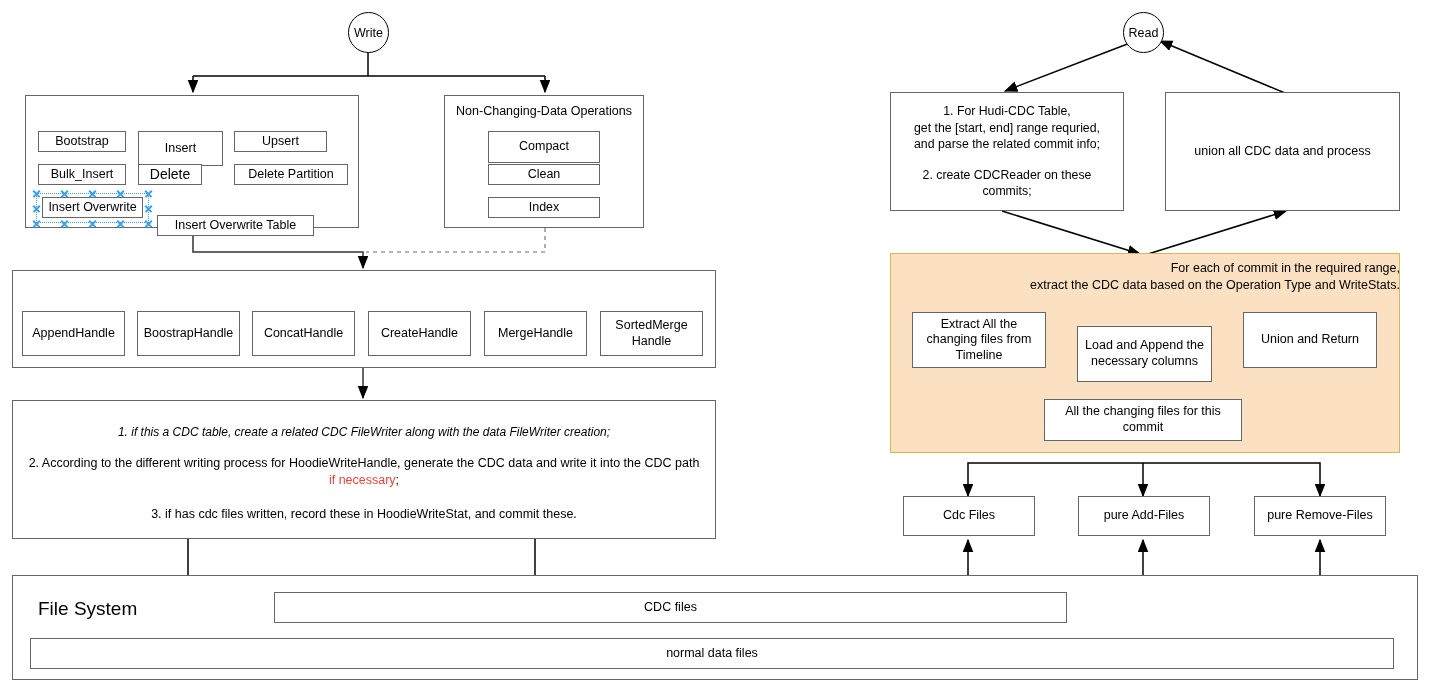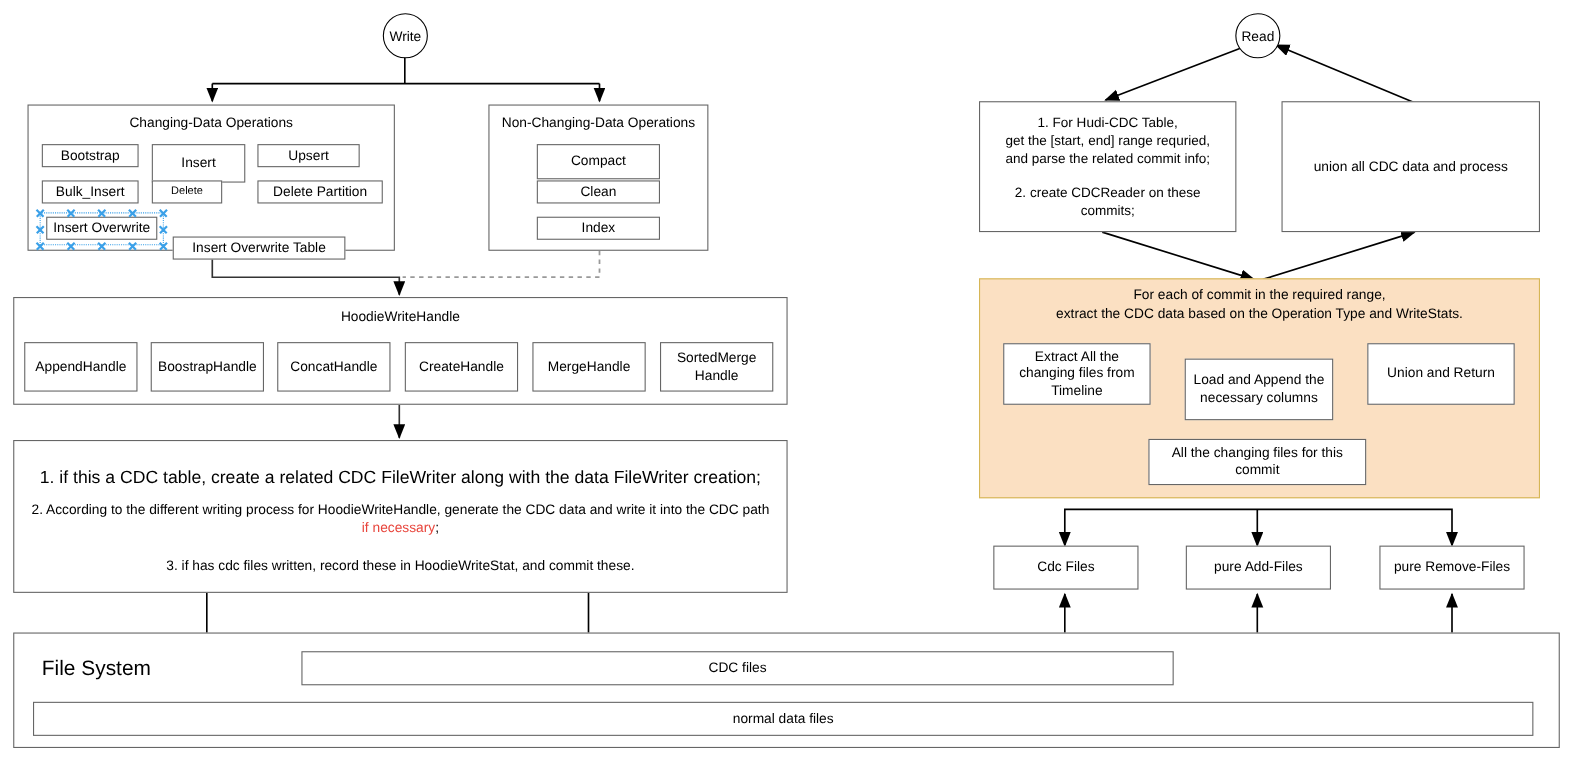--- a/index.html
+++ b/index.html
@@ -95,28 +95,27 @@
       <path d="M1143,667 L1143,540" marker-end="url(#arr)"></path>
       <path d="M1320,667 L1320,540" marker-end="url(#arr)"></path>
     </g>
   </svg>
 
   <div class="ellipse" style="left:348px;top:12px;width:41px;height:41px;font-size:12.5px;">
     <span>Write</span>
   </div>
 
   <div class="group-box" style="left:25px;top:95px;width:334px;height:133px;"></div>
-  <div class="group-title" style="left:25px;top:104px;width:334px;font-size:12.5px;">Changing-Data Operations</div>
 
   <div class="node thin" style="left:38px;top:131px;width:88px;height:21px;font-size:12.5px;">Bootstrap</div>
   <div class="node thin" style="left:138px;top:131px;width:85px;height:35px;font-size:12.5px;">Insert</div>
   <div class="node thin" style="left:234px;top:131px;width:93px;height:21px;font-size:12.5px;">Upsert</div>
 
   <div class="node thin" style="left:38px;top:164px;width:88px;height:21px;font-size:12.5px;">Bulk_Insert</div>
-  <div class="node thin" style="left:138px;top:164px;width:64px;height:21px;font-size:10px;">Delete</div>
+  <div class="node thin" style="left:138px;top:164px;width:64px;height:21px;font-size:14px;">Delete</div>
   <div class="node thin" style="left:234px;top:164px;width:114px;height:21px;font-size:12.5px;">Delete Partition</div>
 
   <div class="node thin" style="left:42px;top:197px;width:101px;height:21px;font-size:12.5px;">Insert  Overwrite</div>
   <div class="node thin" style="left:157px;top:197px;width:157px;height:21px;font-size:12.5px;margin-top:18px;">Insert  Overwrite Table</div>
 
   <div class="sel-wrap" style="left:36px;top:193px;width:113px;height:30px;">
     <div class="sel-edge" style="left:0;top:0;width:113px;height:30px;"></div>
     <div class="sel-x" style="left:-4px;top:-4px;"></div>
     <div class="sel-x" style="left:24px;top:-4px;"></div>
     <div class="sel-x" style="left:52px;top:-4px;"></div>
@@ -132,31 +131,30 @@
   </div>
 
   <div class="group-box" style="left:444px;top:95px;width:200px;height:133px;"></div>
   <div class="group-title" style="left:444px;top:104px;width:200px;font-size:12.5px;">Non-Changing-Data Operations</div>
 
   <div class="node thin" style="left:488px;top:131px;width:112px;height:32px;font-size:12.5px;">Compact</div>
   <div class="node thin" style="left:488px;top:164px;width:112px;height:21px;font-size:12.5px;">Clean</div>
   <div class="node thin" style="left:488px;top:197px;width:112px;height:21px;font-size:12.5px;">Index</div>
 
   <div class="group-box" style="left:12px;top:270px;width:704px;height:98px;"></div>
-  <div class="group-title" style="left:12px;top:281px;width:704px;font-size:12.5px;">HoodieWriteHandle</div>
 
   <div class="node thin" style="left:22px;top:311px;width:103px;height:45px;font-size:12.5px;">AppendHandle</div>
   <div class="node thin" style="left:137px;top:311px;width:103px;height:45px;font-size:12.5px;">BoostrapHandle</div>
   <div class="node thin" style="left:252px;top:311px;width:103px;height:45px;font-size:12.5px;">ConcatHandle</div>
   <div class="node thin" style="left:368px;top:311px;width:103px;height:45px;font-size:12.5px;">CreateHandle</div>
   <div class="node thin" style="left:484px;top:311px;width:103px;height:45px;font-size:12.5px;">MergeHandle</div>
   <div class="node thin" style="left:600px;top:311px;width:103px;height:45px;font-size:12.5px;padding:0 6px;">SortedMerge Handle</div>
 
   <div class="group-box" style="left:12px;top:400px;width:704px;height:139px;"></div>
-  <div class="para" style="left:24px;top:424px;width:680px;font-size:16px;">1. if this a CDC table, create a related CDC FileWriter along with the data FileWriter creation;</div>
+  <div class="para" style="left:24px;top:424px;width:680px;font-size:12px;font-style:italic;">1. if this a CDC table, create a related CDC FileWriter along with the data FileWriter creation;</div>
   <div class="para" style="left:24px;top:455px;width:680px;font-size:12.5px;">
     <span>2. According to the different writing process for HoodieWriteHandle, generate the CDC data and write it into the CDC path </span><span class="red">if necessary</span><span>;</span>
   </div>
   <div class="para" style="left:24px;top:506px;width:680px;font-size:12.5px;">3. if has cdc files written, record these in HoodieWriteStat, and commit these.</div>
 
   <div class="group-box" style="left:12px;top:575px;width:1406px;height:105px;"></div>
   <div class="fs-label" style="left:38px;top:598px;font-size:19px;">File System</div>
 
   <div class="node" style="left:274px;top:592px;width:793px;height:31px;font-size:12.5px;">CDC files</div>
   <div class="node" style="left:30px;top:638px;width:1364px;height:31px;font-size:12.5px;">normal data files</div>
@@ -171,21 +169,21 @@
     <div>get the [start, end] range requried,</div>
     <div>and parse the related commit info;</div>
     <div style="height:14px;"></div>
     <div>2. create CDCReader on these</div>
     <div>commits;</div>
   </div>
 
   <div class="node" style="left:1165px;top:92px;width:235px;height:119px;font-size:12.5px;">union all CDC data and process</div>
 
   <div class="orange-box" style="left:890px;top:253px;width:510px;height:200px;"></div>
-  <div class="orange-title" style="left:890px;top:260px;width:510px;font-size:12.5px;">
+  <div class="orange-title" style="left:890px;top:260px;width:510px;font-size:12.5px;text-align:right;">
     <div>For each of commit in the required range,</div>
     <div>extract the CDC data based on the Operation Type and WriteStats.</div>
   </div>
 
   <div class="node" style="left:912px;top:312px;width:134px;height:56px;font-size:12.5px;padding:0 6px;">Extract All the changing files from Timeline</div>
   <div class="node" style="left:1077px;top:326px;width:135px;height:56px;font-size:12.5px;padding:0 6px;">Load and Append the necessary columns</div>
   <div class="node" style="left:1243px;top:312px;width:134px;height:56px;font-size:12.5px;padding:0 6px;">Union and Return</div>
   <div class="node" style="left:1044px;top:399px;width:198px;height:42px;font-size:12.5px;padding:0 8px;">All the changing files for this commit</div>
 
   <div class="node" style="left:903px;top:496px;width:132px;height:40px;font-size:12.5px;">Cdc Files</div>

